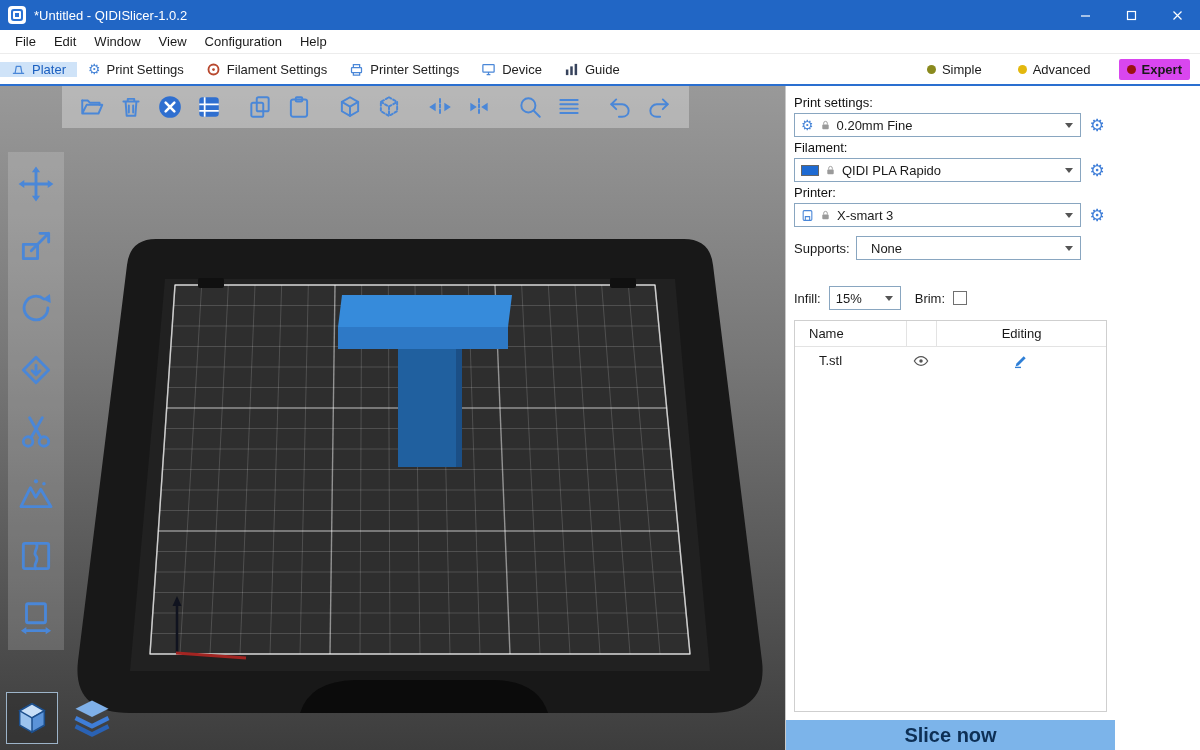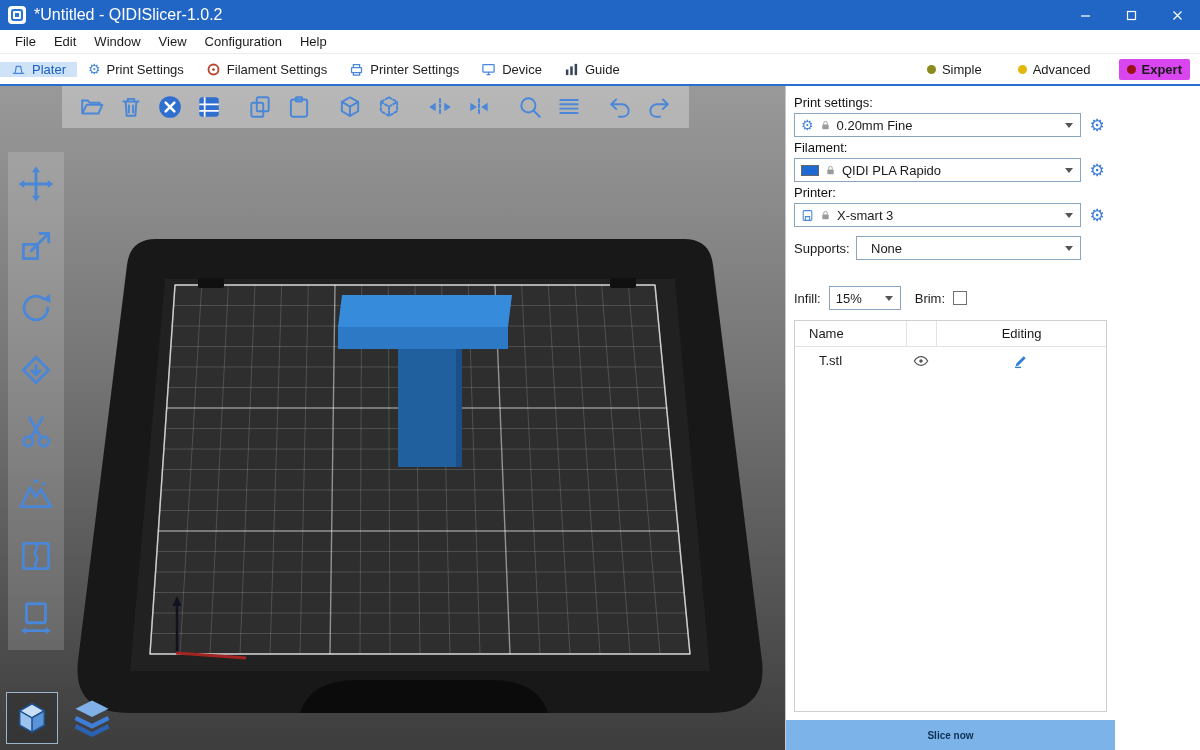--- a/index.html
+++ b/index.html
@@ -4,21 +4,21 @@
 <style>
   *{box-sizing:border-box;margin:0;padding:0}
   html,body{width:1200px;height:750px;overflow:hidden}
   body{font-family:"Liberation Sans",sans-serif;font-size:13px;color:#1a1a1a;background:#fff}
   .app{width:1200px;height:750px;display:flex;flex-direction:column}
 
   
   .titlebar{height:30px;background:#2166c5;display:flex;align-items:center;color:#fff;padding-left:8px;flex:0 0 auto}
   .app-icon{width:18px;height:18px;background:#fff;border-radius:4px;display:flex;align-items:center;justify-content:center;margin-right:8px}
   .app-icon .inner{width:12px;height:12px;border-radius:3px;background:#2a72d4;box-shadow:inset 0 0 0 2px #2a72d4, inset 0 0 0 4px #fff}
-  .title-text{font-size:16px}
+  .title-text{font-size:13px}
   .win-controls{margin-left:auto;display:flex;height:100%}
   .win-btn{width:46px;display:flex;align-items:center;justify-content:center}
 
   
   .menubar{height:24px;background:#fff;display:flex;align-items:center;padding-left:6px;border-bottom:1px solid #ececec;flex:0 0 auto}
   .menu-item{padding:17px 9px;height:100%;display:flex;align-items:center}
 
   
   .tabbar{height:32px;background:#fff;display:flex;align-items:center;border-bottom:2px solid #2a6fd0;flex:0 0 auto}
   .tab{display:flex;align-items:center;gap:6px;padding:0 11px;color:#222;cursor:default}
@@ -62,21 +62,21 @@
 
   .objects{flex:1;border:1px solid #cfcfcf;margin-top:10px;display:flex;flex-direction:column;min-height:0}
   .obj-header{display:grid;grid-template-columns:1fr 30px 170px;height:26px;align-items:stretch;border-bottom:1px solid #e3e3e3}
   .hcell{display:flex;align-items:center}
   .h-name{padding-left:14px}
   .h-mid{border-left:1px solid #e3e3e3}
   .h-edit{border-left:1px solid #e3e3e3;justify-content:center}
   .obj-row{display:grid;grid-template-columns:1fr 30px 170px;height:27px;align-items:center}
   .r-name{padding-left:24px}
   .icon-center{display:flex;justify-content:center;align-items:center}
-  .slice-btn{height:30px;background:#7cb4ea;border:none;font-weight:bold;font-size:10px;color:#0d2f55;font-family:inherit;width:100%;flex:0 0 auto}
+  .slice-btn{height:30px;background:#7cb4ea;border:none;font-weight:bold;font-size:20px;color:#0d2f55;font-family:inherit;width:100%;flex:0 0 auto}
 </style>
 </head>
 <body>
 
 <div class="app">
 
   <div class="titlebar">
     <div class="app-icon">
         <div class="inner"></div>
       </div>

